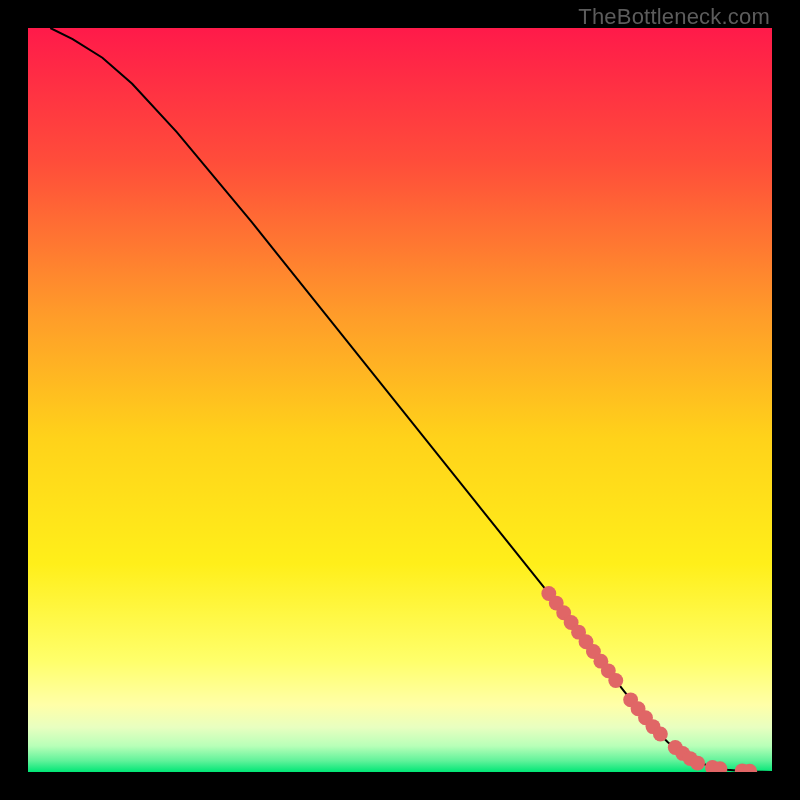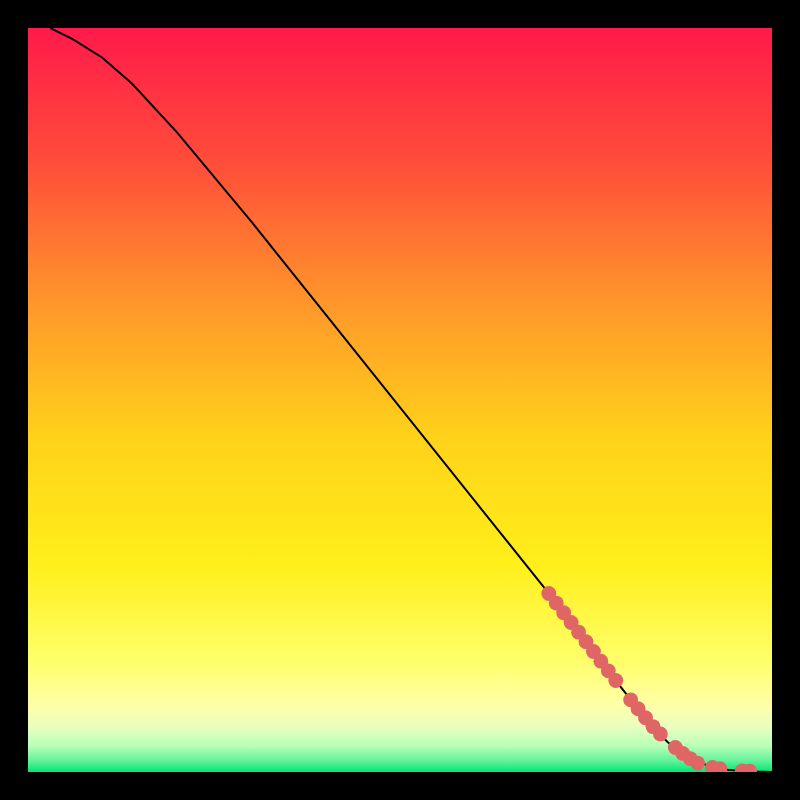--- a/index.html
+++ b/index.html
@@ -94,14 +94,15 @@
           <circle cx="90.00" cy="98.80" r="1.0" fill="#e06666"></circle>
           <circle cx="92.00" cy="99.40" r="1.0" fill="#e06666"></circle>
           <circle cx="93.00" cy="99.55" r="1.0" fill="#e06666"></circle>
           <circle cx="96.00" cy="99.85" r="1.0" fill="#e06666"></circle>
           <circle cx="97.00" cy="99.90" r="1.0" fill="#e06666"></circle>
         </g>
     </svg>
 
   </div>
 
+  <div class="watermark">TheBottleneck.com</div>
 
 </div>
 
 </body></html>

